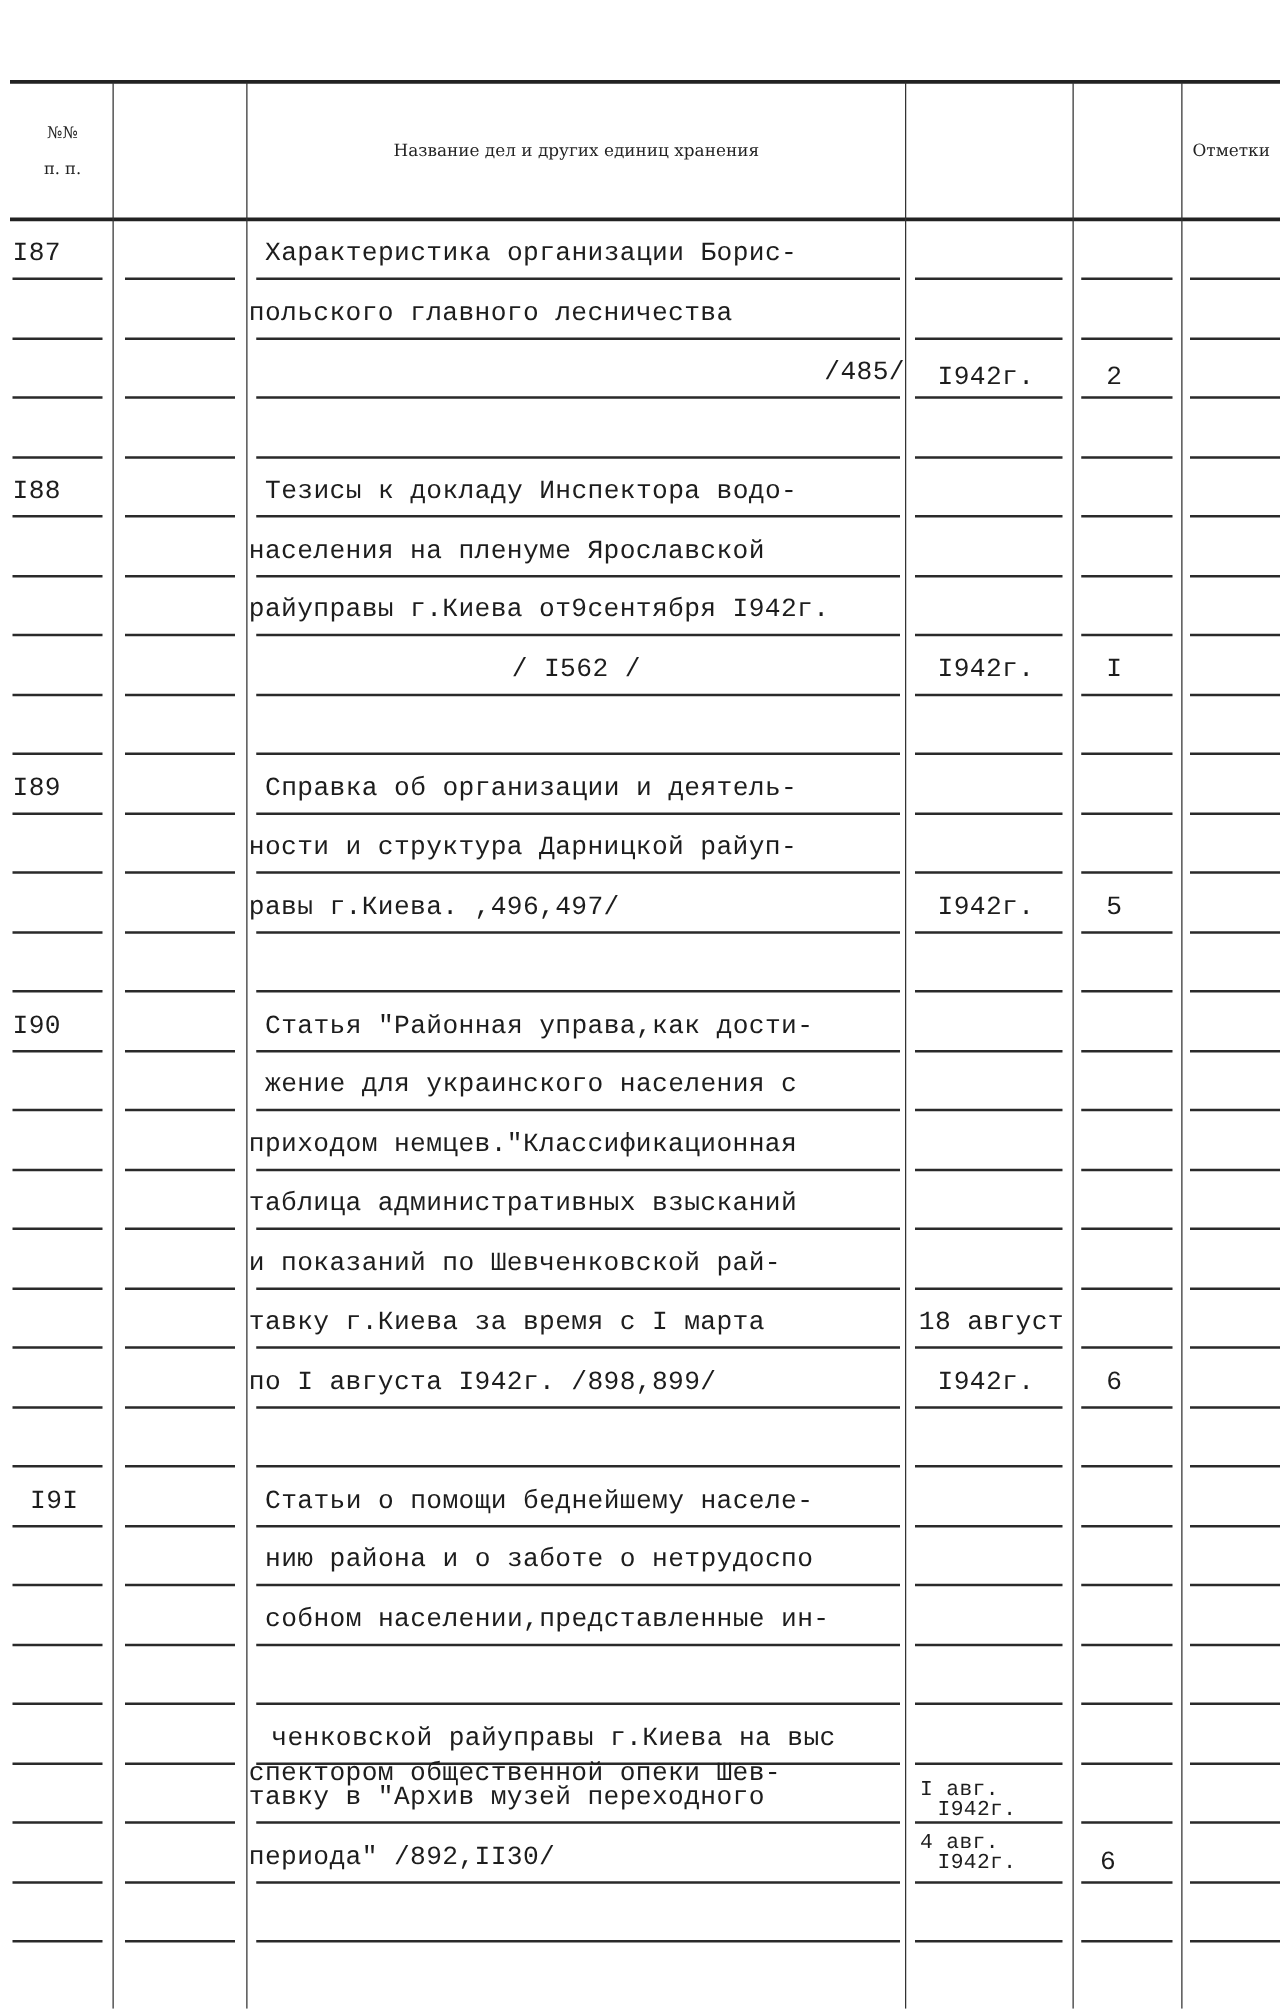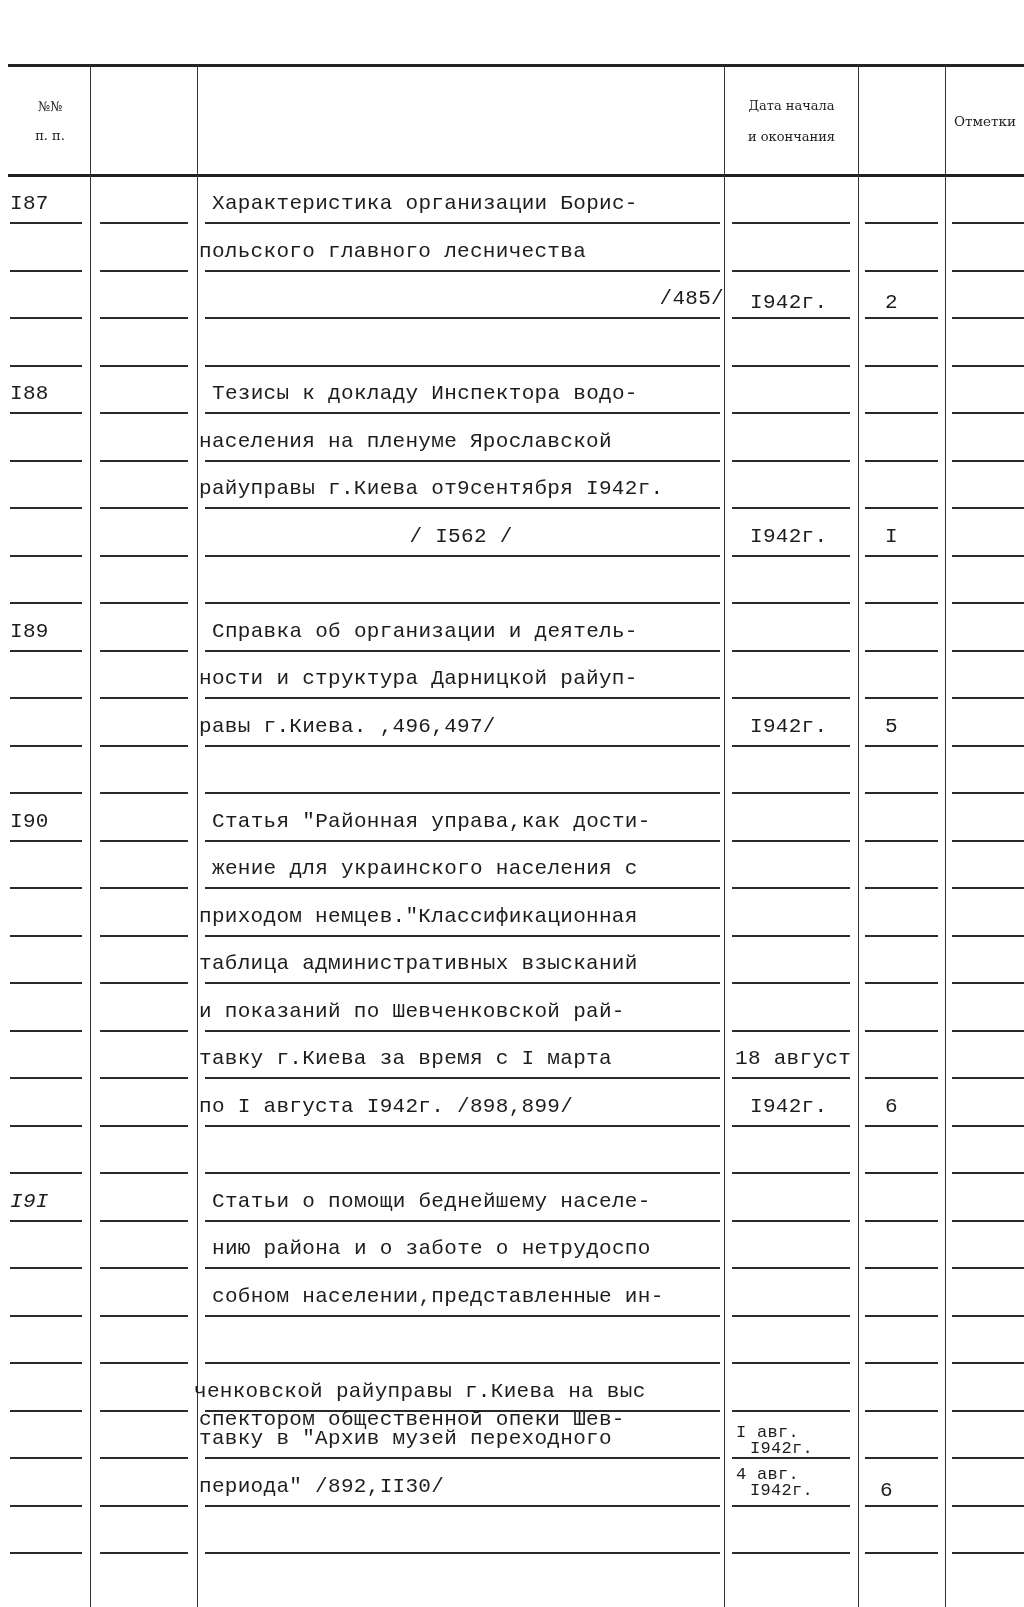--- a/index.html
+++ b/index.html
@@ -32,25 +32,22 @@
   <div class="vline" style="left:724px"></div>
   <div class="vline" style="left:858px"></div>
   <div class="vline" style="left:945px"></div>
 
   <div class="hdr" style="left:10px;width:80px">
     <div>
         <span>№№</span>
         <span style="margin-top:10px">п. п.</span>
       </div>
   </div>
-  <div class="hdr" style="left:725px;width:133px">
-    <div>
-        <span>Дата начала</span>
-        <span style="margin-top:12px">и окончания</span>
-      </div>
+  <div class="hdr" style="left:198px;width:526px;font-size:13.5px">
+    <span>Название дел и других единиц хранения</span>
   </div>
   <div class="hdr" style="left:946px;width:90px;font-size:13.5px;justify-content:flex-start;padding-left:8px">
     <span>Отметки</span>
   </div>
 
   <div id="rows">
       <div class="rl" style="left: 10px; width: 72px; top: 222px;"></div>
       <div class="rl" style="left: 100px; width: 88px; top: 222px;"></div>
       <div class="rl" style="left: 205px; width: 515px; top: 222px;"></div>
       <div class="rl" style="left: 732px; width: 118px; top: 222px;"></div>
@@ -247,26 +244,26 @@
       <div class="txt " style="left: 212px; top: 810px;">Статья "Районная управа,как дости-</div>
       <div class="txt " style="left: 212px; top: 857px;">жение для украинского населения с</div>
       <div class="txt " style="left: 199px; top: 905px;">приходом немцев."Классификационная</div>
       <div class="txt " style="left: 199px; top: 952px;">таблица административных взысканий</div>
       <div class="txt " style="left: 199px; top: 1000px;">и показаний по Шевченковской рай-</div>
       <div class="txt " style="left: 199px; top: 1047px;">тавку г.Киева за время с I марта</div>
       <div class="txt " style="left: 199px; top: 1095px;">по I августа I942г. /898,899/</div>
       <div class="txt " style="left: 735px; top: 1047px;">18 август</div>
       <div class="txt " style="left: 750px; top: 1095px;">I942г.</div>
       <div class="txt num" style="left: 885px; top: 1095px;">6</div>
-      <div class="txt num" style="left: 10px; top: 1190px; font-style: italic;">I9I</div>
+      <div class="txt num" style="left: 24px; top: 1190px;">I9I</div>
       <div class="txt " style="left: 212px; top: 1190px;">Статьи о помощи беднейшему населе-</div>
       <div class="txt " style="left: 212px; top: 1237px;">нию района и о заботе о нетрудоспо</div>
       <div class="txt " style="left: 212px; top: 1285px;">собном населении,представленные ин-</div>
       <div class="txt " style="left: 199px; top: 1408px;">спектором общественной опеки Шев-</div>
-      <div class="txt " style="left: 194px; top: 1380px;">ченковской райуправы г.Киева на выс</div>
+      <div class="txt " style="left: 217px; top: 1380px;">ченковской райуправы г.Киева на выс</div>
       <div class="txt " style="left: 199px; top: 1427px;">тавку в "Архив музей переходного</div>
       <div class="txt " style="left: 199px; top: 1475px;">периода" /892,II30/</div>
       <div class="txt small" style="left: 736px; top: 1425px;">I авг.</div>
       <div class="txt small" style="left: 750px; top: 1441px;">I942г.</div>
       <div class="txt small" style="left: 736px; top: 1467px;">4 авг.</div>
       <div class="txt small" style="left: 750px; top: 1483px;">I942г.</div>
       <div class="txt num" style="left: 880px; top: 1479px;">6</div>
     </div>
 </div>
 

